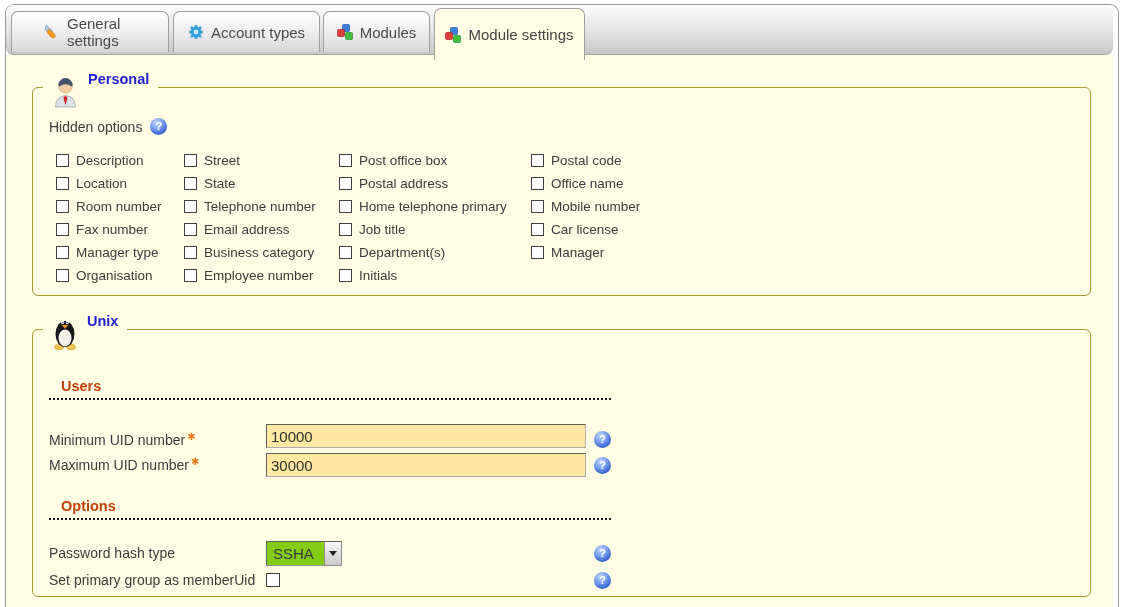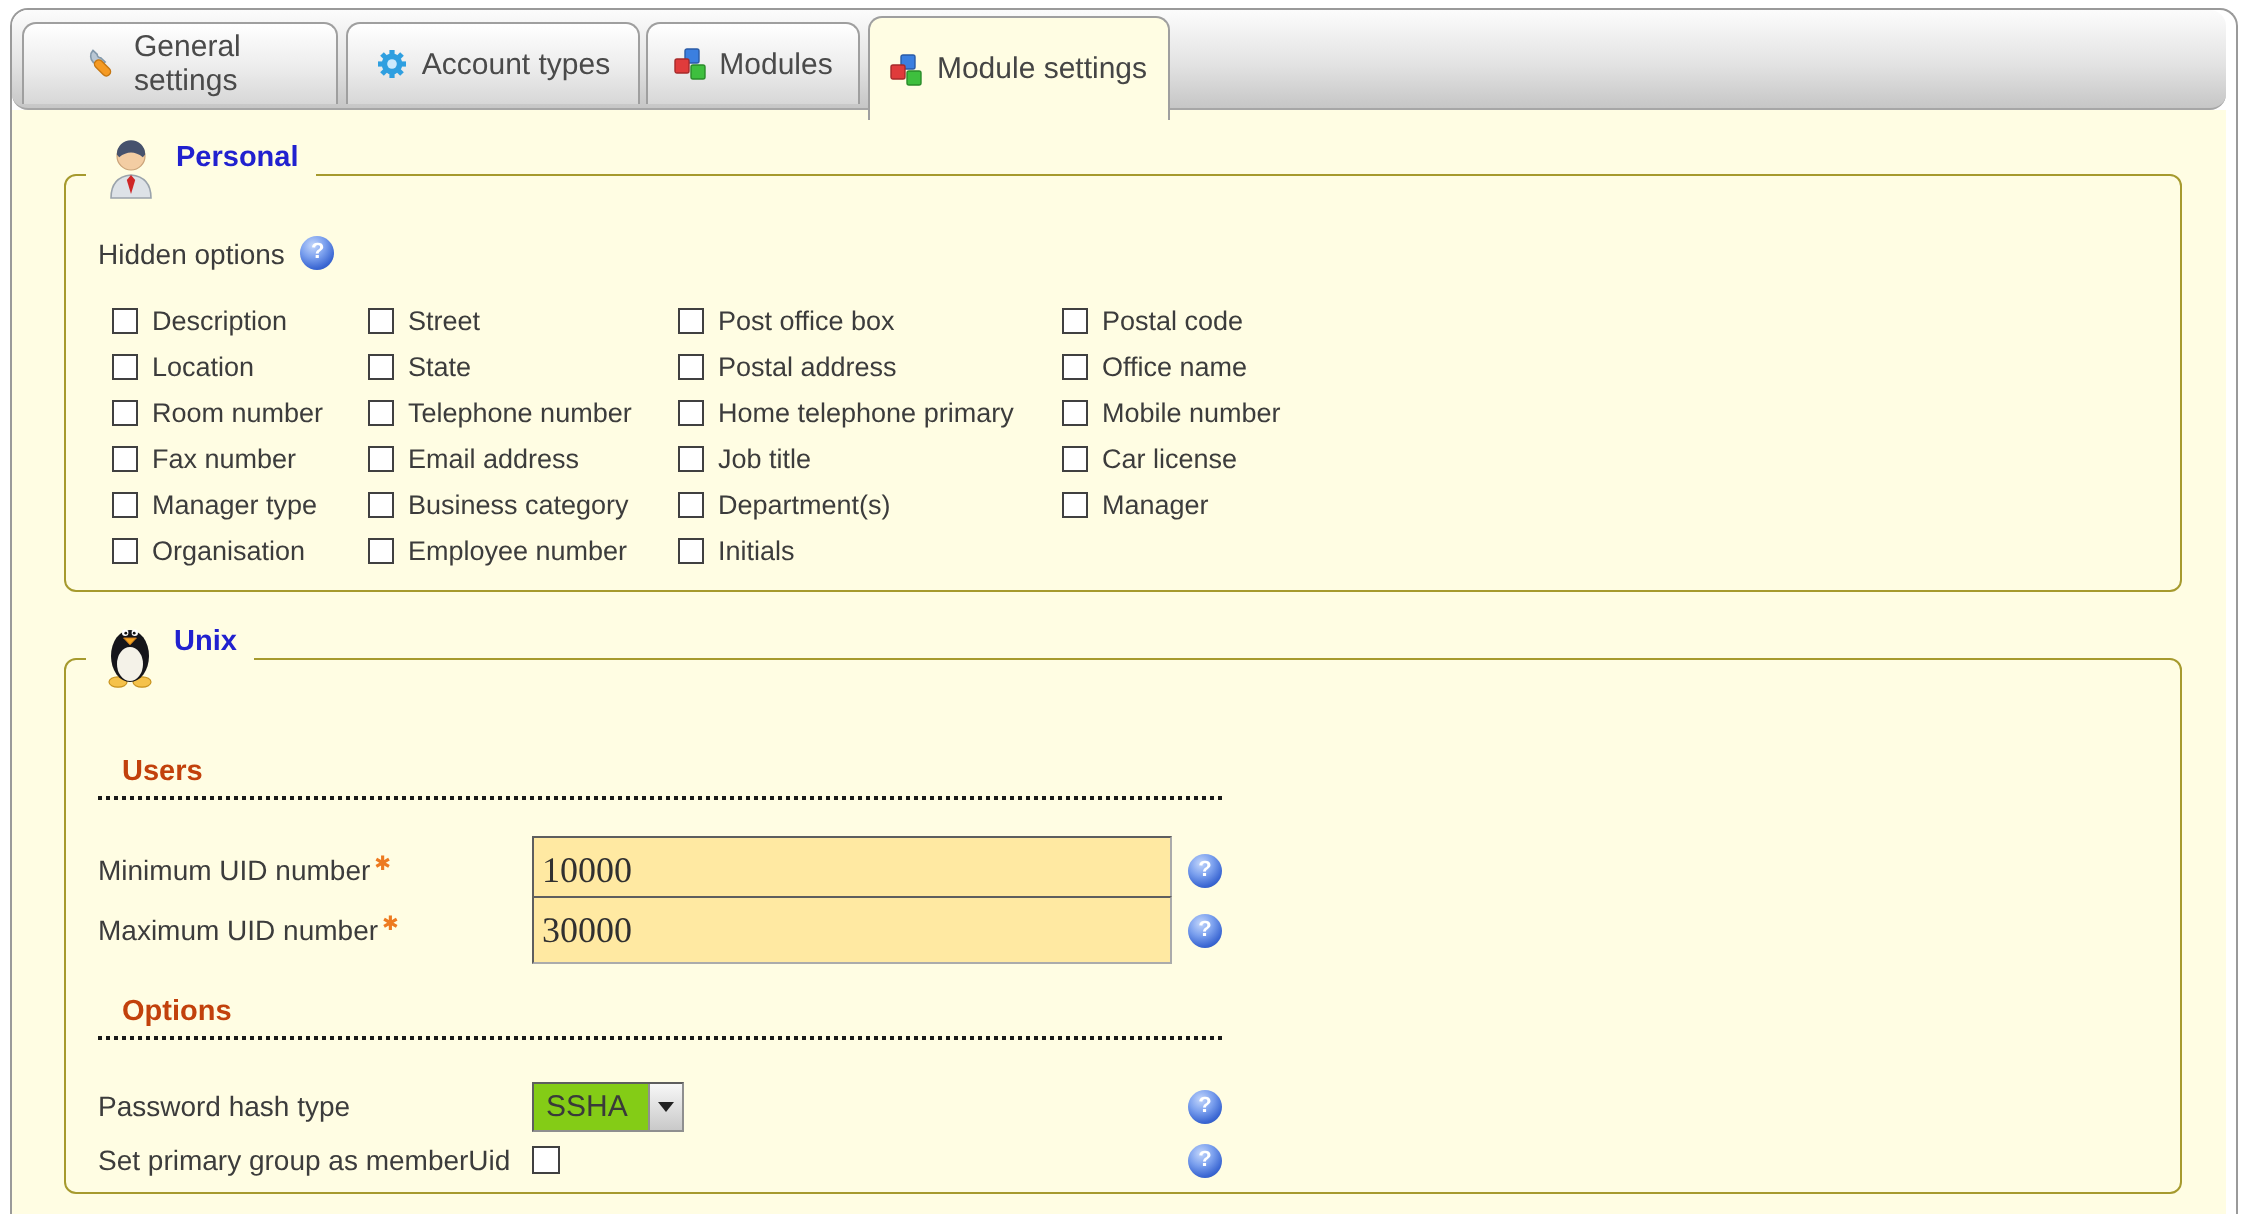--- a/index.html
+++ b/index.html
@@ -22,21 +22,21 @@
   .tab.inactive { top:6px; height:41px; }
   .tab.active { top:3px; height:52px; background:#fffde3; z-index:3; color:#454545; }
   .tab .ticon { width:16px; height:16px; flex:0 0 16px; }
 
   
   .content { position:absolute; left:0px; top:50px; width:1107px; height:560px;
              background:#fffde3; z-index:1; }
 
   .group { position:absolute; border:1px solid #a69a2e; border-radius:6px; }
   .legend { position:absolute; top:-20px; left:10px; height:40px;
-            display:flex; align-items:flex-start; gap:9px;
+            display:flex; align-items:flex-end; gap:9px;
             background:#fffde3; padding:0 9px; z-index:2; }
   .legend .gtitle { font-size:14.5px; font-weight:bold; color:#2121cf;
                     align-self:flex-start; margin-top:3px; }
 
   .hidden-row { position:absolute; left:16px; top:30px; display:flex;
                 align-items:flex-end; gap:8px; font-size:14px; color:#3c3c3c; }
 
   .optgrid { position:absolute; left:23px; top:61px;
              display:grid; grid-template-columns:128px 155px 192px auto;
              grid-auto-rows:23px; align-items:center; }
@@ -48,24 +48,24 @@
   .sect-head { position:absolute; left:16px; width:562px;
                border-bottom:2px dotted #1a1a1a; padding:0 0 4px 12px;
                font-size:14.5px; font-weight:bold; color:#c2410c; }
 
   .form-row { position:absolute; left:16px; width:562px; height:26px;
               display:flex; align-items:center; }
   .f-label { width:217px; font-size:14px; color:#3c3c3c; white-space:nowrap; }
   .f-control { width:328px; display:flex; align-items:center; }
   .star { color:#ed7a20; font-size:10px; position:relative; top:-5px; margin-left:2px; }
 
-  .txt-input { width:320px; height:34px; background:#ffe9a2;
+  .txt-input { width:320px; height:24px; background:#ffe9a2;
                border:1px solid; border-color:#5e5e5e #ababab #ababab #5e5e5e;
-               font-size:18px; color:#303030; padding:0 4px;
-               font-family:Liberation Serif, serif; }
+               font-size:15px; color:#303030; padding:0 4px;
+               font-family:Liberation Sans, sans-serif; }
 
   .select { width:76px; height:25px; background:#84cc16;
             border:1px solid; border-color:#5e5e5e #8f8f8f #8f8f8f #5e5e5e;
             display:flex; align-items:center; cursor:pointer; }
   .sel-value { flex:1; font-size:15px; color:#3a3a3a; padding-left:6px; }
   .sel-btn { width:17px; height:100%; border-left:1px solid #909090;
              background:linear-gradient(#f7f7f7, #c9c9c9);
              display:flex; align-items:center; justify-content:center; }
   .sel-arrow { width:0; height:0; border-left:4px solid transparent;
                border-right:4px solid transparent; border-top:5px solid #222; }
@@ -253,21 +253,21 @@
             <circle cx="15.1" cy="6.6" r="0.7" fill="#111111"></circle>
           <path d="M9.8 9 L16.2 9 L13 12.4 Z" fill="#f5a623" stroke="#c7791d" stroke-width="0.5"></path>
         </svg>
         <span class="gtitle">Unix</span>
       </div>
 
       <div class="sect-head" style="top:48px;">
         <span>Users</span>
       </div>
 
-      <div class="form-row" style="top:92px;">
+      <div class="form-row" style="top:92px;align-items:flex-end;">
         <span class="f-label">
           <span>Minimum UID number</span><span class="star">✱</span>
         </span>
         <span class="f-control">
           <input class="txt-input" type="text" value="10000" style="">
         </span>
         <span class="help">?</span>
       </div>
 
       <div class="form-row" style="top:122px;">

